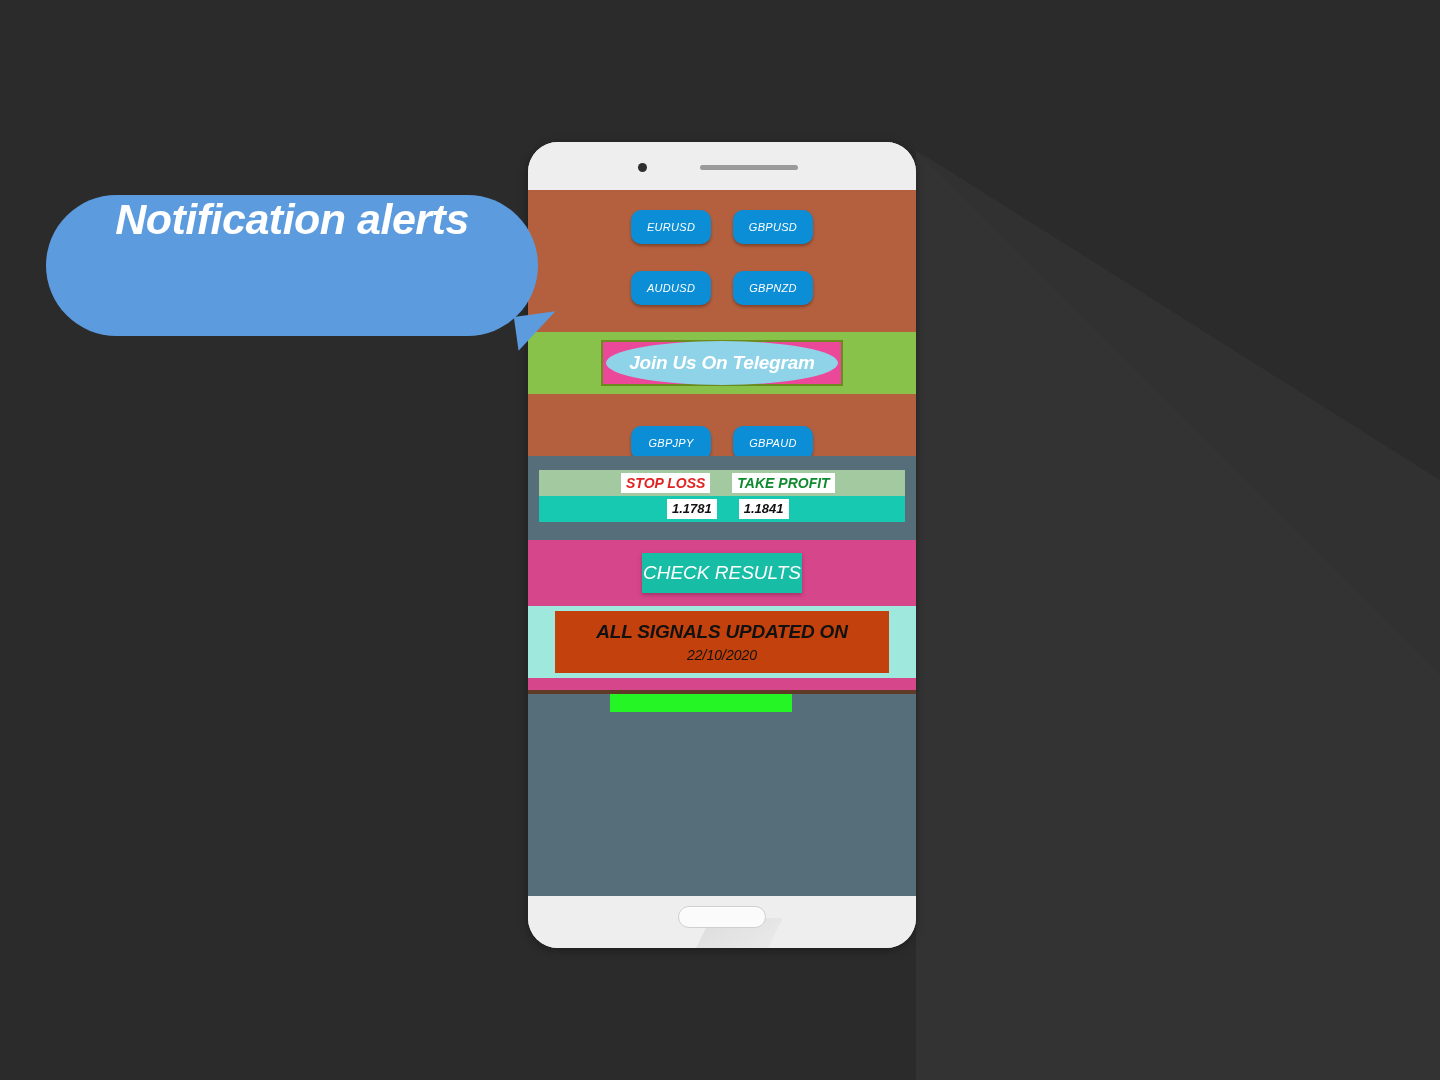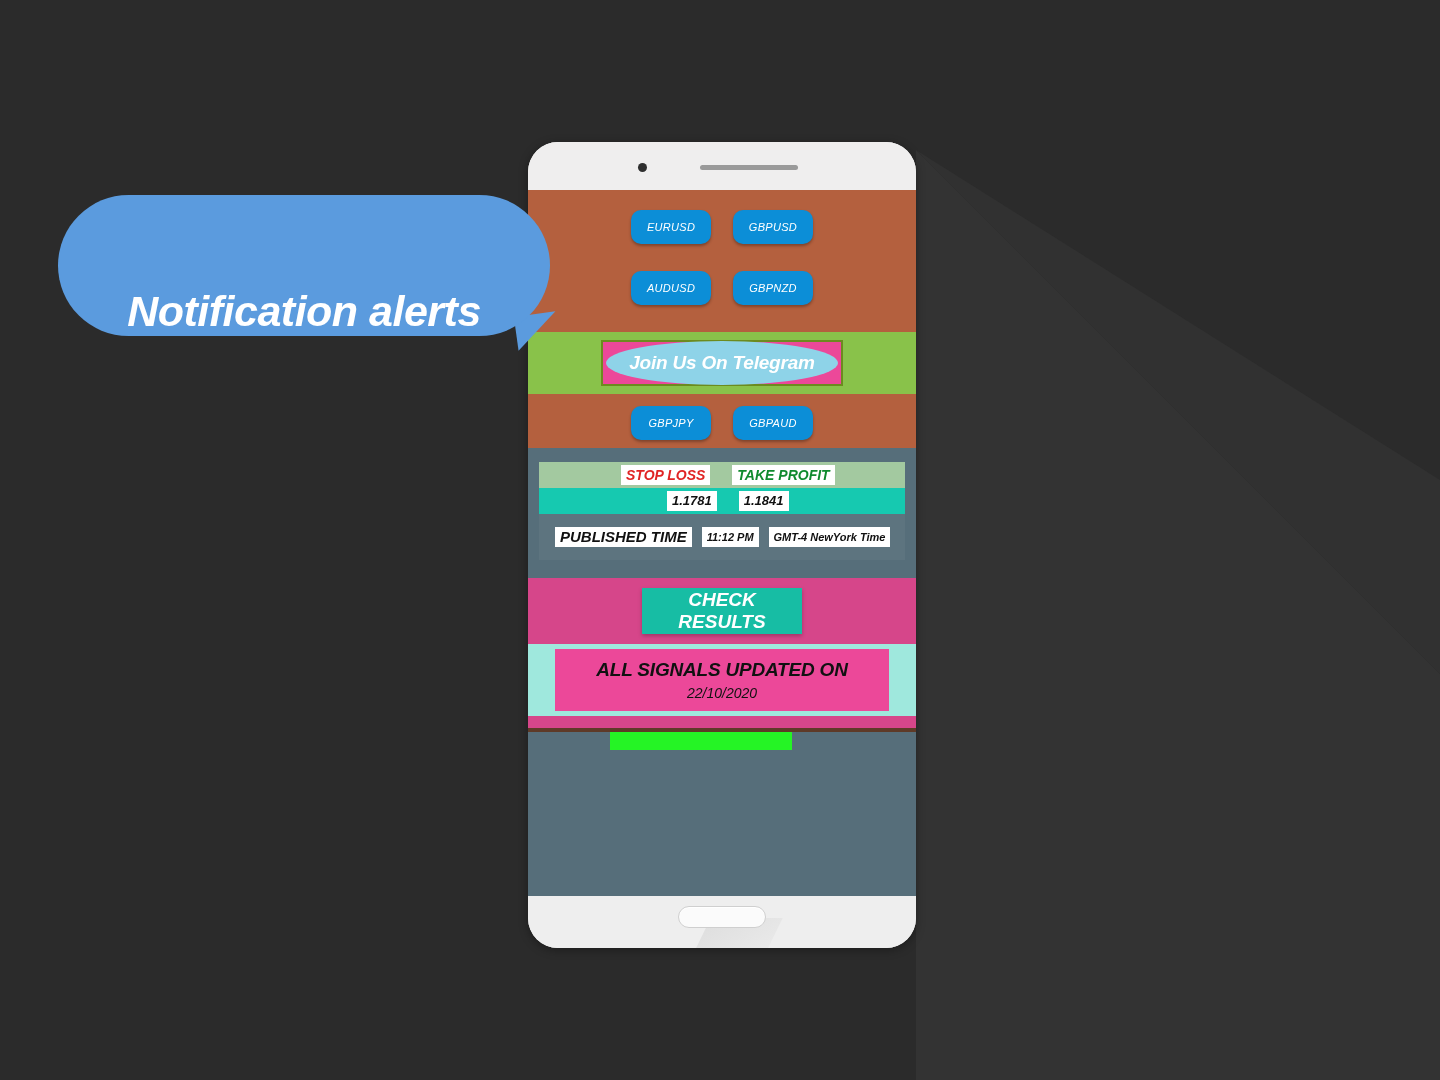--- a/index.html
+++ b/index.html
@@ -89,21 +89,21 @@
     color:#ffffff;
     font-size:13.5px; font-weight:bold; font-style:italic;
     line-height:46px; text-align:center;
     border:none; cursor:pointer;
     box-shadow:0 1px 3px rgba(0,0,0,.25);
   }
 
   
   .band-pairs { background:#b4603e; }
   .band-pairs-1 { height:142px; padding-top:20px; }
-  .band-pairs-2 { height:54px; padding-top:12px; }
+  .band-pairs-2 { height:62px; padding-top:32px; }
   .pair-row {
     display:flex; justify-content:center; gap:22px;
   }
   .pair-row + .pair-row { margin-top:27px; }
   .pair-btn {
     width:80px; height:34px;
     background:#0c8ed7;
     color:#fff;
     border:none; border-radius:10px;
     font-size:11px; font-weight:normal; font-style:italic;
@@ -154,37 +154,37 @@
   .chip-time-label { font-size:15px; }
   .chip-time { font-size:11px; }
   .chip-tz { font-size:11px; }
 
   
   .band-results {
     background:#d6468a; height:66px;
     display:flex; align-items:center; justify-content:center;
   }
   .results-btn {
-    width:160px; height:46px;
+    width:160px; height:40px;
     background:#17bda4;
     border:none;
     color:#ffffff;
-    font-size:19px; font-weight:bold; font-style:italic;
+    font-size:19px; font-weight:normal; font-style:italic;
     cursor:pointer;
     box-shadow:0 2px 4px rgba(0,0,0,.25);
   }
 
   
   .band-updated {
     background:#9fe8dd; height:72px;
     display:flex; align-items:center; justify-content:center;
   }
   .updated-box {
     width:334px; height:62px;
-    background:#ec4899;
+    background:#c2410c;
     display:flex; flex-direction:column;
     align-items:center; justify-content:center;
   }
   .updated-title {
     color:#111; font-size:19px; font-weight:bold; font-style:italic;
     letter-spacing:-.2px;
   }
   .updated-date {
     color:#111; font-size:14px; font-style:italic; margin-top:4px;
   }
@@ -201,25 +201,25 @@
   }
 
   
   #bubble {
     position:absolute;
     left:46px; top:195px;
     width:492px; height:148px;
     z-index:4;
   }
   .bubble-body {
-    position:absolute; left:12px; top:0;
+    position:absolute; left:0; top:0;
     width:492px; height:141px;
     background:#5b9bde;
     border-radius:72px;
-    display:flex; align-items:flex-end; justify-content:center;
+    display:flex; align-items:flex-start; justify-content:center;
   }
   .bubble-text {
     color:#ffffff;
     font-size:43px; font-weight:bold; font-style:italic;
     letter-spacing:-.5px;
   }
   .bubble-tail {
     position:absolute; right:-20px; bottom:-5px;
     width:0; height:0;
     border-top:34px solid #5b9bde;
@@ -278,25 +278,20 @@
         <div class="sig-row row-sl">
           <span class="chip chip-sl">STOP LOSS</span>
           <span class="chip chip-tp">TAKE PROFIT</span>
         </div>
 
         <div class="sig-row row-prices">
           <span class="chip">1.1781</span>
           <span class="chip">1.1841</span>
         </div>
 
-        <div class="sig-row row-time">
-          <span class="chip chip-time-label">PUBLISHED TIME</span>
-          <span class="chip chip-time">11:12 PM</span>
-          <span class="chip chip-tz">GMT-4 NewYork Time</span>
-        </div>
 
       </div>
     </div>
 
     <div class="band band-results">
       <button class="results-btn">CHECK RESULTS</button>
     </div>
 
     <div class="band band-updated">
       <div class="updated-box">

